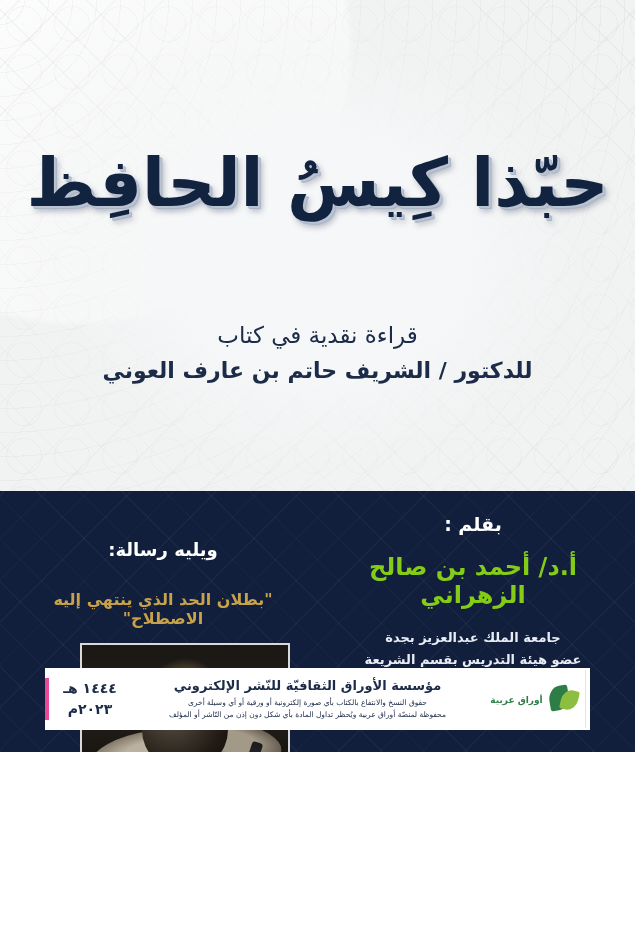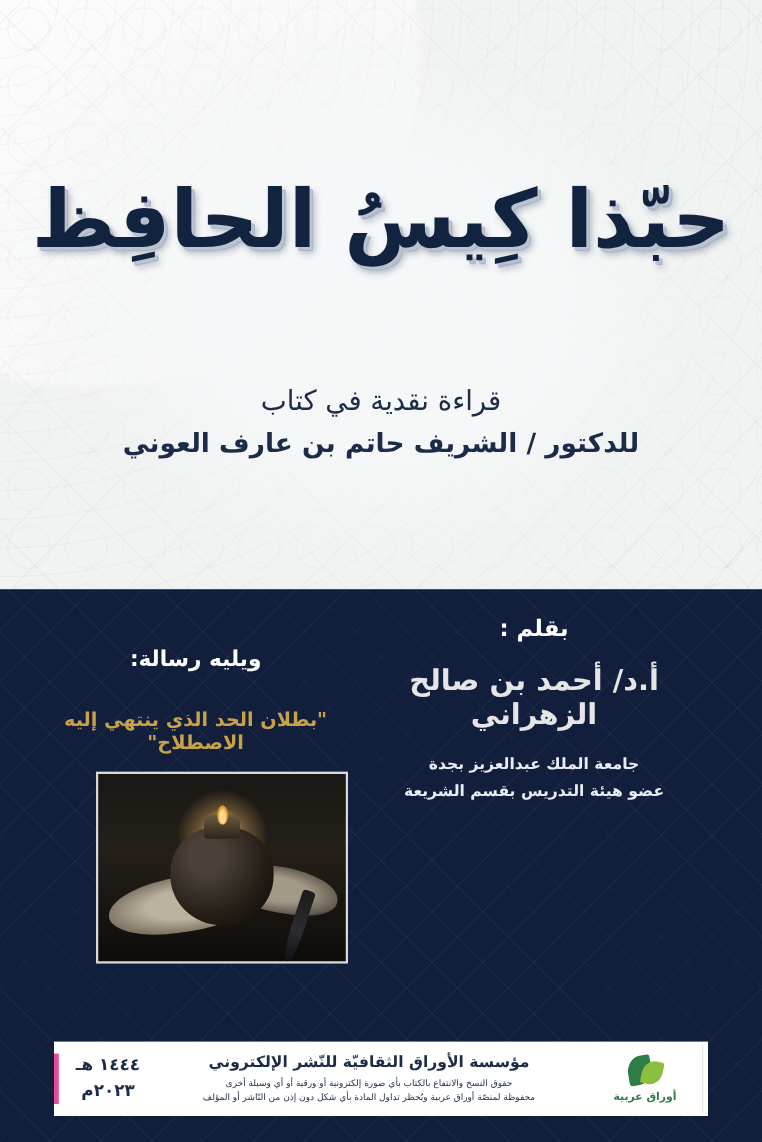--- a/index.html
+++ b/index.html
@@ -4,21 +4,21 @@
 <style>
   * { box-sizing: border-box; margin: 0; padding: 0; }
   html, body {
     width: 635px; height: 952px;
     font-family: "DejaVu Sans", "Liberation Sans", sans-serif;
     background: #ffffff;
     overflow: hidden;
   }
   .page {
     position: relative;
-    width: 635px; height: 952px;
+    width: 635px; height: 752px;
     display: flex;
     flex-direction: column;
   }
 
   
   .top {
     position: relative;
     height: 491px;
     background:
       radial-gradient(circle at 12% 10%, rgba(255,255,255,0.9) 0 38%, rgba(255,255,255,0) 39%),
@@ -101,27 +101,27 @@
     position: absolute; inset: 0;
     background:
       repeating-linear-gradient(45deg, rgba(255,255,255,0.035) 0 1px, rgba(0,0,0,0) 1px 30px),
       repeating-linear-gradient(-45deg, rgba(255,255,255,0.035) 0 1px, rgba(0,0,0,0) 1px 30px);
     pointer-events: none;
   }
 
   .author-block {
     position: absolute;
     top: 22px;
-    right: 40px;
+    right: 12px;
     width: 300px;
     text-align: center;
     direction: rtl;
   }
   .by-label { font-size: 19px; font-weight: 700; margin-bottom: 18px; color:#ffffff; }
-  .author-name { font-size: 24px; font-weight: 700; margin-bottom: 18px; color:#e5e5e5; }
+  .author-name { font-size: 24px; font-weight: 700; margin-bottom: 18px; color:#84cc16; }
   .author-role { font-size: 13px; font-weight: 700; line-height: 1.7; color: #e8ecf4; }
 
   .companion-block {
     position: absolute;
     top: 48px;
     left: 38px;
     width: 250px;
     text-align: center;
     direction: rtl;
   }
@@ -195,21 +195,21 @@
     bottom: 22px;
     height: 62px;
     background: #ffffff;
     display: flex;
     align-items: center;
     direction: rtl;
   }
   .footer-logo {
     width: 96px; height: 58px;
     margin-left: 6px; margin-right: 4px;
-    display: flex; flex-direction: column;
+    display: flex; flex-direction: row;
     align-items: center; justify-content: center;
     border-right: 1px solid #e4e4e4;
   }
   .logo-mark {
     width: 42px; height: 30px;
     position: relative;
   }
   .logo-mark .leaf-a {
     position: absolute; left: 6px; top: 2px;
     width: 20px; height: 24px;

